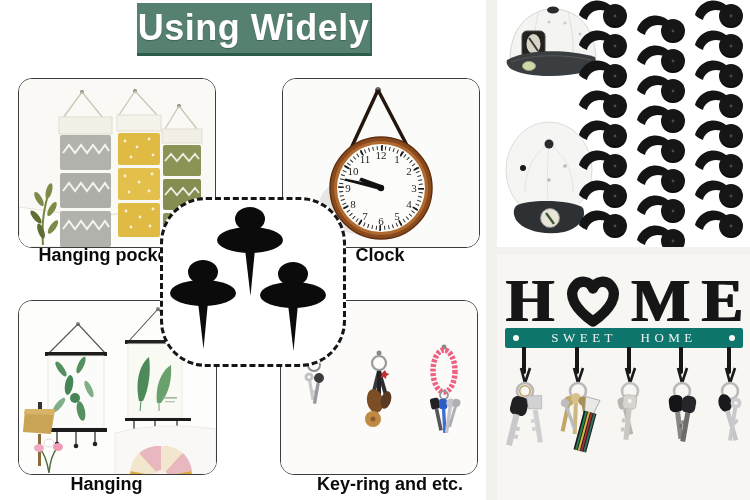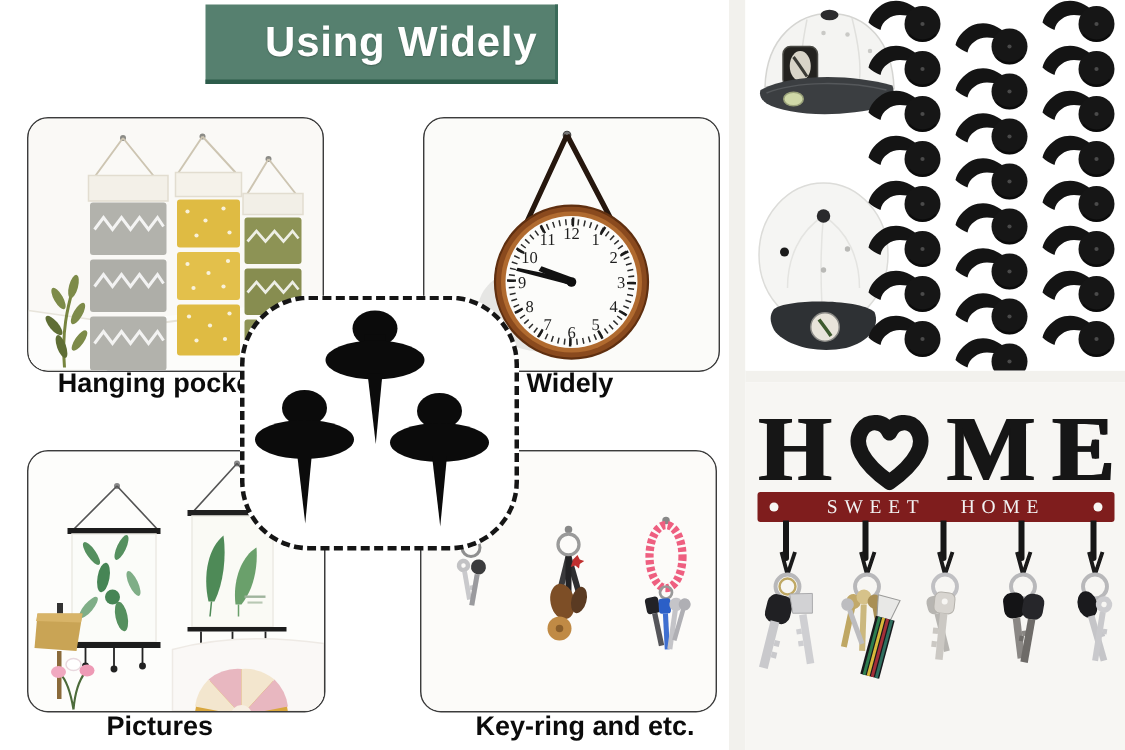--- a/index.html
+++ b/index.html
@@ -3,22 +3,22 @@
 <meta charset="utf-8">
 <style>
   html,body{margin:0;padding:0;background:#ffffff;}
   #stage{position:relative;width:750px;height:500px;background:#ffffff;overflow:hidden;
          font-family:"Liberation Sans",sans-serif;}
   .abs{position:absolute;}
   
   #banner{left:137px;top:3px;width:233px;height:50px;background:#56806F;
           border-bottom:3px solid #2D5C4B;border-right:2px solid #3A6A59;
           display:flex;align-items:center;justify-content:center;}
-  #banner span{color:#fff;font-size:28px;font-weight:700;letter-spacing:.5px;
-               text-shadow:0 1px 1px rgba(0,0,0,.25);margin-left:28px;}
+  #banner span{color:#fff;font-size:36px;font-weight:700;letter-spacing:.5px;
+               text-shadow:0 1px 1px rgba(0,0,0,.25);}
   
   .quad{border:1.6px solid #3C3C3C;border-radius:14px;overflow:hidden;background:#fff;}
   #quad-tl{left:18px;top:78px;width:196px;height:168px;}
   #quad-tr{left:282px;top:78px;width:196px;height:168px;}
   #quad-bl{left:18px;top:300px;width:197px;height:173px;}
   #quad-br{left:280px;top:300px;width:196px;height:173px;}
   .label{position:absolute;text-align:center;font-weight:700;font-size:18px;color:#0B0B0B;}
   #lab-tl{left:8px;top:245px;width:196px;}
   #lab-tr{left:282px;top:245px;width:196px;}
   #lab-bl{left:8px;top:474px;width:197px;}
@@ -32,21 +32,21 @@
   #hdiv{left:497px;top:247px;width:253px;height:8px;background:#F2F1ED;}
   
   #right-top{left:497px;top:0;width:253px;height:247px;background:#ffffff;}
   #right-bottom{left:497px;top:255px;width:253px;height:245px;background:#F7F6F3;overflow:hidden;}
   
   #home-word{left:9px;top:12px;width:237px;height:62px;display:flex;align-items:flex-end;
              justify-content:space-between;}
   #home-word .ltr{font-family:"Liberation Serif",serif;font-weight:700;font-size:62px;
                   line-height:58px;color:#161616;
                   text-shadow:1px 0 0 #161616,-1px 0 0 #161616;}
-  #home-bar{left:8px;top:73px;width:238px;height:20px;background:#7f1d1d;border-radius:2px;
+  #home-bar{left:8px;top:73px;width:238px;height:20px;background:#0f766e;border-radius:2px;
             display:flex;align-items:center;justify-content:center;}
   #home-bar .sub{color:#F2F2F2;font-family:"Liberation Serif",serif;font-size:13px;
                  letter-spacing:4.5px;word-spacing:16px;white-space:nowrap;}
   .screw{position:absolute;top:7px;width:6px;height:6px;border-radius:50%;background:#F7F6F3;}
   .strap{position:absolute;top:92px;width:4px;height:27px;background:#161616;border-radius:0 0 2px 2px;}
 </style>
 </head>
 <body>
 
 <div id="stage">
@@ -175,21 +175,21 @@
         <text x="70" y="96">10</text>
         <text x="82" y="84">11</text>
       </g>
       <g>
         <polygon points="98,106.8 98,111.2 61,101.5 62,99.5" fill="#111"></polygon>
         <polygon points="98,105.8 98,112 76,101.5 78,98.5" fill="#111"></polygon>
         <circle cx="98" cy="109" r="3.2" fill="#0E0E0E"></circle>
       </g>
     </svg>
   </div>
-  <div id="lab-tr" class="label">Widely</div>
+  <div id="lab-tr" class="label">Clock</div>
 
   <div id="quad-bl" class="abs quad">
     <svg viewBox="0 0 197 173" width="197" height="173">
       <rect width="197" height="173" fill="#FDFDFB"></rect>
       <g>
           <circle cx="59" cy="23" r="2" fill="#888"></circle>
           <circle cx="139" cy="8" r="2" fill="#888"></circle>
         </g>
       <g stroke="#555" stroke-width="1.1" fill="none">
         <path d="M59,23 L29,53 M59,23 L87,53"></path>
@@ -258,21 +258,21 @@
         <path d="M96,132 Q140,120 197,128 L197,173 L96,173 Z" fill="#FAF8F6" stroke="#EEEAE5"></path>
         <circle cx="142" cy="176" r="31" fill="#D9A73E"></circle>
         <path d="M142,176 L120,152 A31,31 0 0 1 142,145 Z" fill="#E8B7C0"></path>
         <path d="M142,176 L164,152 A31,31 0 0 0 142,145 Z" fill="#F3E6CE"></path>
         <path d="M142,176 L111,170 A31,31 0 0 1 120,152 Z" fill="#F3E6CE"></path>
         <path d="M142,176 L173,170 A31,31 0 0 0 164,152 Z" fill="#E8B7C0"></path>
         <circle cx="142" cy="176" r="7" fill="#F7EFE3"></circle>
       </g>
     </svg>
   </div>
-  <div id="lab-bl" class="label">Pictures</div>
+  <div id="lab-bl" class="label">Hanging</div>
 
   <div id="quad-br" class="abs quad">
     <svg viewBox="0 0 196 173" width="196" height="173">
       <rect width="196" height="173" fill="#FCFBF9"></rect>
 
       <g>
         <circle cx="33" cy="50" r="2.5" fill="#888"></circle>
         <rect x="31.5" y="52" width="3" height="8" fill="#B0B0B0"></rect>
         <circle cx="33" cy="64" r="6" fill="none" stroke="#8F8F8F" stroke-width="2"></circle>
         <g transform="rotate(-10 28 76)">

